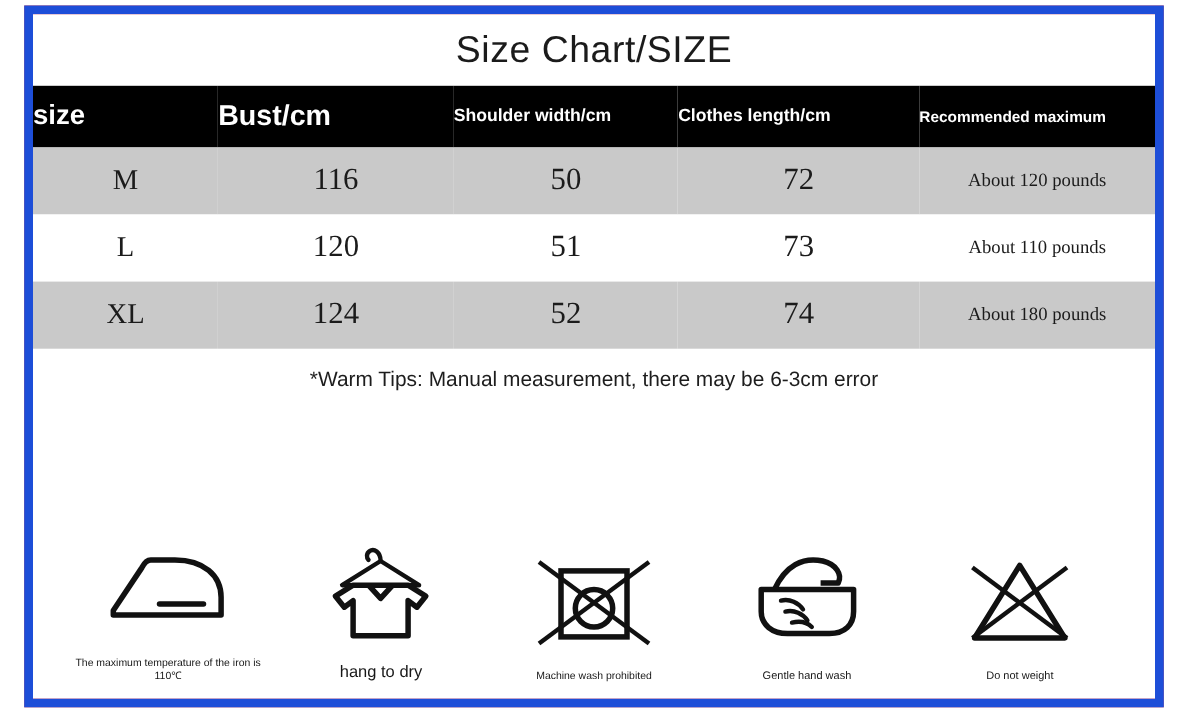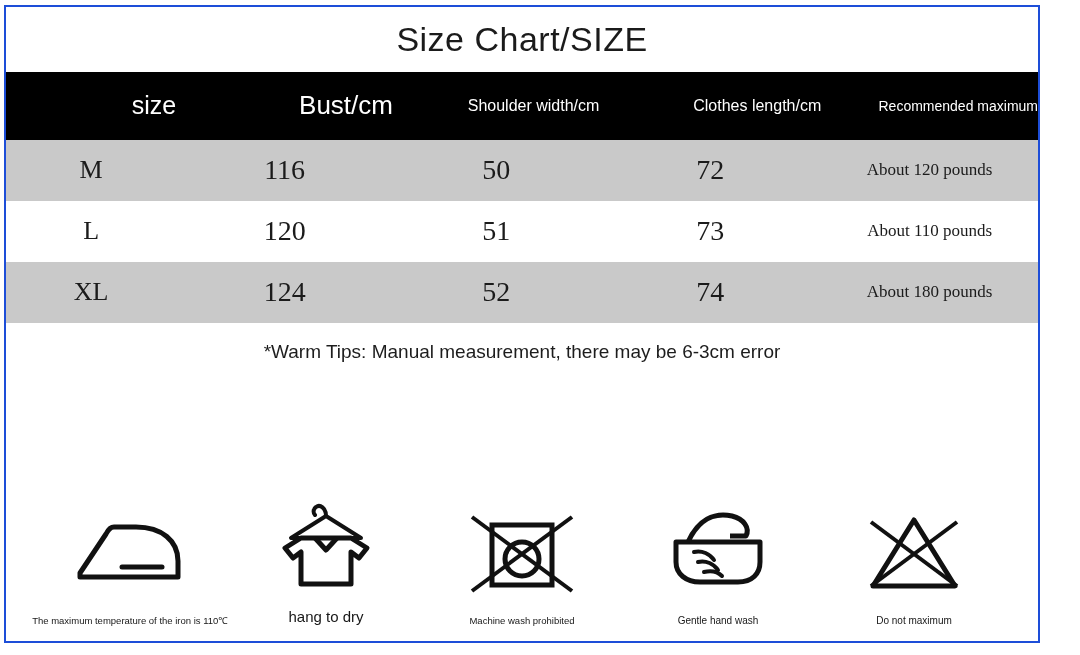--- a/index.html
+++ b/index.html
@@ -16,25 +16,25 @@
   .page {
     position: relative;
     width: 1080px;
     height: 655px;
     background: #ffffff;
     box-sizing: border-box;
   }
   
   .frame {
     position: absolute;
-    left: 4px;
+    left: 22px;
     top: 5px;
     width: 1036px;
     height: 638px;
-    border: 2px solid #1d4ed8;
+    border: 8px solid #1d4ed8;
     box-sizing: border-box;
     background: #ef4444;
   }
   .inner {
     position: absolute;
     left: 0;
     top: 0;
     right: 0;
     bottom: 0;
     background: #ffffff;
@@ -61,24 +61,24 @@
   }
   .table col.c0 { width: 16.5%; }
   .table col.c1 { width: 21%; }
   .table col.c2 { width: 20%; }
   .table col.c3 { width: 21.5%; }
   .table col.c4 { width: 21%; }
 
   .table thead th {
     background: #000000;
     color: #ffffff;
-    font-weight: normal;
-    text-align: right;
+    font-weight: bold;
+    text-align: left;
     padding: 0;
-    height: 68px;
+    height: 56px;
     vertical-align: middle;
   }
   .th0 { font-size: 25px; }
   .th1 { font-size: 26px; }
   .th2 { font-size: 16px; }
   .th3 { font-size: 16px; }
   .th4 { font-size: 14px; }
 
   .table tbody tr { height: 61px; }
   .table tbody tr.shade td { background: #c9c9c9; }
@@ -242,20 +242,20 @@
         </div>
 
         <div class="care-item">
           <div class="care-glyph">
             <svg width="110" height="90" viewBox="0 0 110 90">
               <path d="M55 14 L96 80 L14 80 Z" fill="none" stroke="#111" stroke-width="5" stroke-linejoin="round"></path>
               <line x1="12" y1="16" x2="98" y2="80" stroke="#111" stroke-width="4"></line>
               <line x1="98" y1="16" x2="12" y2="80" stroke="#111" stroke-width="4"></line>
             </svg>
           </div>
-          <div class="care-label small">Do not maximum</div>
+          <div class="care-label small">Do not weight</div>
         </div>
 
       </div>
 
     </div>
   </div>
 </div>
 
 </body></html>

